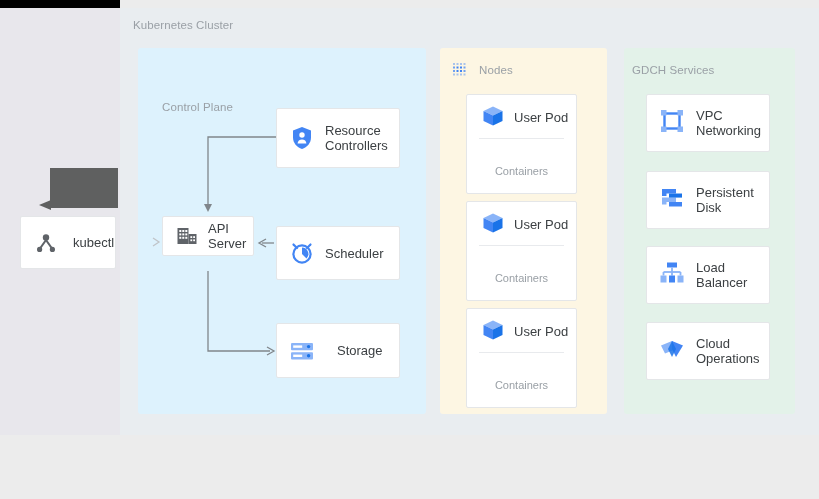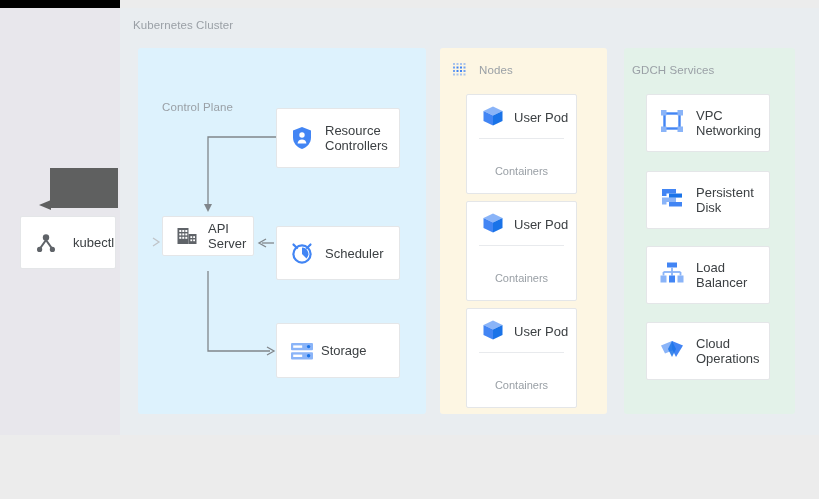--- a/index.html
+++ b/index.html
@@ -50,21 +50,21 @@
   }
 
   
   #card-user   {left:8px;top:111px;width:96px;height:53px;padding-left:14px;gap:10px;}
   #card-kubectl{left:20px;top:216px;width:96px;height:53px;padding-left:14px;gap:16px;}
 
   
   #card-resource {left:276px;top:108px;width:124px;height:60px;padding-left:12px;gap:10px;}
   #card-api      {left:162px;top:216px;width:92px;height:40px;padding-left:12px;gap:9px;}
   #card-scheduler{left:276px;top:216px;width:124px;height:54px;padding-left:12px;gap:10px;margin-top:10px;}
-  #card-storage  {left:276px;top:323px;width:124px;height:55px;padding-left:12px;gap:6px;}
+  #card-storage  {left:276px;top:323px;width:124px;height:55px;padding-left:12px;gap:22px;}
 
   
   .pod{
     position:absolute;background:#fff;border:1px solid #e4e6e8;border-radius:2px;
     box-sizing:border-box;width:111px;height:100px;left:466px;
   }
   .pod .pod-head{display:flex;align-items:center;gap:9px;padding:11px 0 0 14px;height:34px;box-sizing:border-box;}
   .pod .pod-name{font-size:13px;color:#3c4043;}
   .pod .pod-div{height:1px;background:#e8eaed;margin:9px 12px 0 12px;}
   .pod .pod-sub{text-align:center;font-size:11px;color:#9aa0a6;margin-top:26px;}

